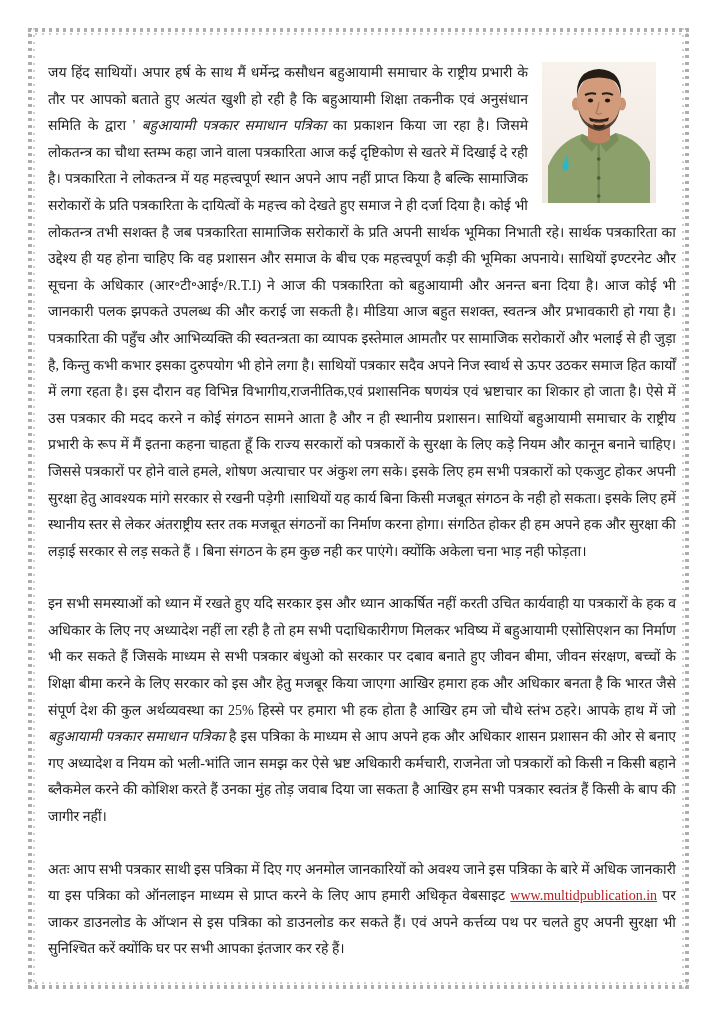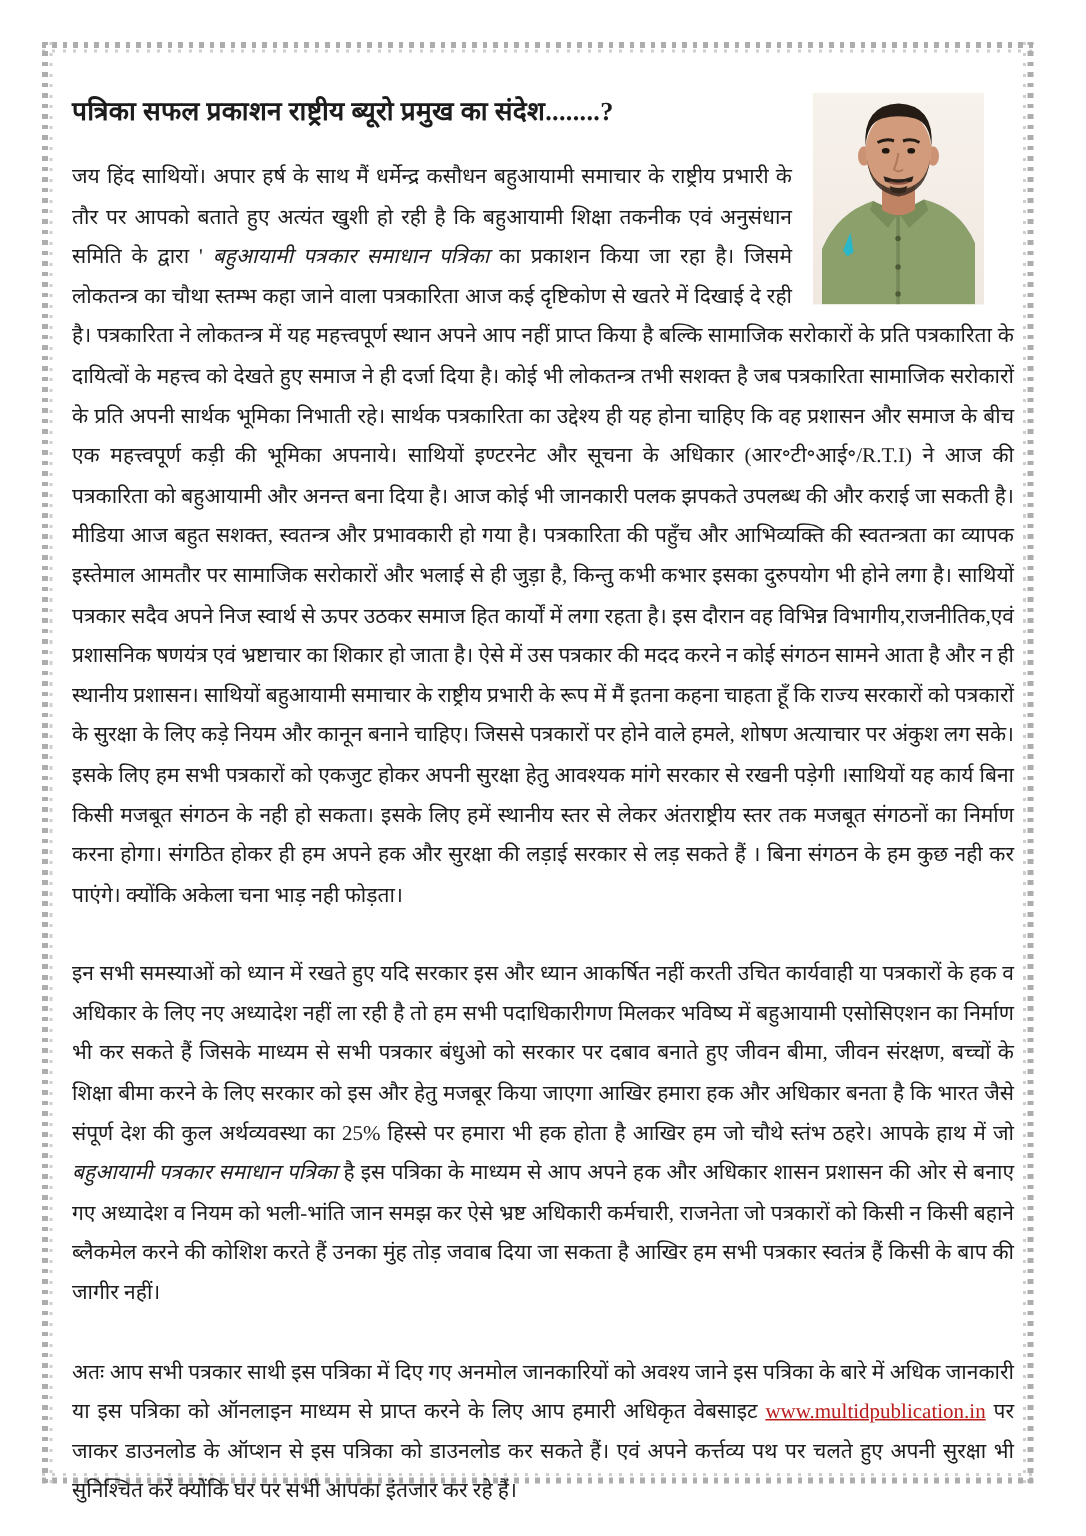--- a/index.html
+++ b/index.html
@@ -95,21 +95,20 @@
       <path d="M57,40 q-1.5,8 -3,11 q3,2.5 6,0" stroke="#b07a5c" stroke-width="1.4" fill="none"></path>
 
       <path d="M47,55.5 q10,4 20,0 l-1,3.5 q-9,3 -18,0 Z" fill="#2a211a"></path>
       <path d="M36,44 Q38,66 57,69 Q76,66 78,44 Q75,63 57,64.5 Q39,63 36,44 Z" fill="#3a2c21" opacity="0.85"></path>
       <path d="M51,62 q6,2.5 12,0 l-1.5,4 q-4.5,1.8 -9,0 Z" fill="#33261c"></path>
 
       <path d="M51,59.5 q6,2 12,0" stroke="#8a5240" stroke-width="1.3" fill="none"></path>
     </svg>
   </div>
 
-  <h1 class="title">पत्रिका सफल प्रकाशन राष्ट्रीय ब्यूरो प्रमुख का संदेश........?</h1>
 
   <p class="body-par"><span>जय हिंद साथियों। अपार हर्ष के साथ मैं धर्मेन्द्र कसौधन बहुआयामी समाचार के राष्ट्रीय प्रभारी के तौर पर आपको बताते हुए अत्यंत खुशी हो रही है कि बहुआयामी शिक्षा तकनीक एवं अनुसंधान समिति के द्वारा ' </span><em>बहुआयामी पत्रकार समाधान पत्रिका</em><span> का प्रकाशन किया जा रहा है। जिसमे लोकतन्त्र का चौथा स्तम्भ कहा जाने वाला पत्रकारिता आज कई दृष्टिकोण से खतरे में दिखाई दे रही है।  पत्रकारिता ने लोकतन्त्र में यह महत्त्वपूर्ण स्थान अपने आप नहीं प्राप्त किया है बल्कि सामाजिक सरोकारों के प्रति पत्रकारिता के दायित्वों के महत्त्व को देखते हुए समाज ने ही दर्जा दिया है। कोई भी लोकतन्त्र तभी सशक्त है जब पत्रकारिता सामाजिक सरोकारों के प्रति अपनी सार्थक भूमिका निभाती रहे। सार्थक पत्रकारिता का उद्देश्य ही यह होना चाहिए कि वह प्रशासन और समाज के बीच एक महत्त्वपूर्ण कड़ी की भूमिका अपनाये। साथियों इण्टरनेट और सूचना के अधिकार (आर॰टी॰आई॰/R.T.I) ने आज की पत्रकारिता को बहुआयामी और अनन्त बना दिया है। आज कोई भी जानकारी पलक झपकते उपलब्ध की और कराई जा सकती है। मीडिया आज बहुत सशक्त, स्वतन्त्र और प्रभावकारी हो गया है। पत्रकारिता की पहुँच और आभिव्यक्ति की स्वतन्त्रता का व्यापक इस्तेमाल आमतौर पर सामाजिक सरोकारों और भलाई से ही जुड़ा है, किन्तु कभी कभार इसका दुरुपयोग भी होने लगा है। साथियों पत्रकार सदैव अपने निज स्वार्थ से ऊपर उठकर समाज हित कार्यों में लगा रहता है। इस दौरान वह विभिन्न विभागीय,राजनीतिक,एवं प्रशासनिक षणयंत्र एवं भ्रष्टाचार का शिकार हो जाता है। ऐसे में उस पत्रकार की मदद करने न कोई संगठन सामने आता है और न ही स्थानीय प्रशासन। साथियों बहुआयामी समाचार के राष्ट्रीय प्रभारी के रूप में मैं इतना कहना चाहता हूँ कि राज्य सरकारों को पत्रकारों के सुरक्षा के लिए कड़े नियम और कानून बनाने चाहिए। जिससे पत्रकारों पर होने वाले हमले, शोषण अत्याचार पर अंकुश लग सके। इसके लिए हम सभी पत्रकारों को एकजुट होकर अपनी सुरक्षा हेतु आवश्यक मांगे सरकार से रखनी पड़ेगी ।साथियों यह कार्य  बिना किसी मजबूत संगठन के नही हो सकता। इसके लिए हमें स्थानीय स्तर से लेकर अंतराष्ट्रीय स्तर तक मजबूत संगठनों का निर्माण करना होगा। संगठित होकर ही हम अपने हक और सुरक्षा की लड़ाई सरकार से लड़ सकते हैं । बिना संगठन के हम कुछ नही कर पाएंगे। क्योंकि अकेला चना भाड़ नही फोड़ता।</span></p>
 
   <p class="body-par"><span>इन सभी समस्याओं को ध्यान में रखते हुए यदि सरकार इस और ध्यान आकर्षित नहीं करती उचित कार्यवाही या पत्रकारों के हक व अधिकार के लिए नए अध्यादेश नहीं ला रही है तो हम सभी पदाधिकारीगण मिलकर भविष्य में बहुआयामी एसोसिएशन का निर्माण भी कर सकते हैं जिसके माध्यम से सभी पत्रकार बंधुओ को सरकार पर दबाव बनाते हुए जीवन बीमा, जीवन संरक्षण, बच्चों के शिक्षा बीमा करने के लिए सरकार को इस और हेतु मजबूर किया जाएगा आखिर हमारा हक और अधिकार बनता है कि भारत जैसे संपूर्ण देश की कुल अर्थव्यवस्था का 25% हिस्से पर हमारा भी हक होता है आखिर हम जो चौथे स्तंभ ठहरे। आपके हाथ में जो </span><em>बहुआयामी पत्रकार समाधान पत्रिका</em><span> है इस पत्रिका के माध्यम से आप अपने हक और अधिकार शासन प्रशासन की ओर से बनाए गए अध्यादेश व नियम को भली-भांति जान समझ कर ऐसे भ्रष्ट अधिकारी कर्मचारी, राजनेता जो पत्रकारों को किसी न किसी बहाने ब्लैकमेल करने की कोशिश करते हैं उनका मुंह तोड़ जवाब दिया जा सकता है आखिर हम सभी पत्रकार स्वतंत्र हैं किसी के बाप की जागीर नहीं।</span></p>
 
   <p class="body-par"><span>अतः आप सभी पत्रकार साथी इस पत्रिका में दिए गए अनमोल जानकारियों को अवश्य जाने इस पत्रिका के बारे में अधिक जानकारी या इस पत्रिका को ऑनलाइन माध्यम से प्राप्त करने के लिए आप हमारी अधिकृत वेबसाइट </span><a class="weblink" href="www.multidpublication.in">www.multidpublication.in</a><span> पर जाकर डाउनलोड के ऑप्शन से इस पत्रिका को डाउनलोड कर सकते हैं।  एवं अपने कर्त्तव्य पथ पर चलते हुए अपनी सुरक्षा भी सुनिश्चित करें क्योंकि घर पर सभी आपका इंतजार कर रहे हैं।</span></p>
 
 </div>
 
 </body></html>

